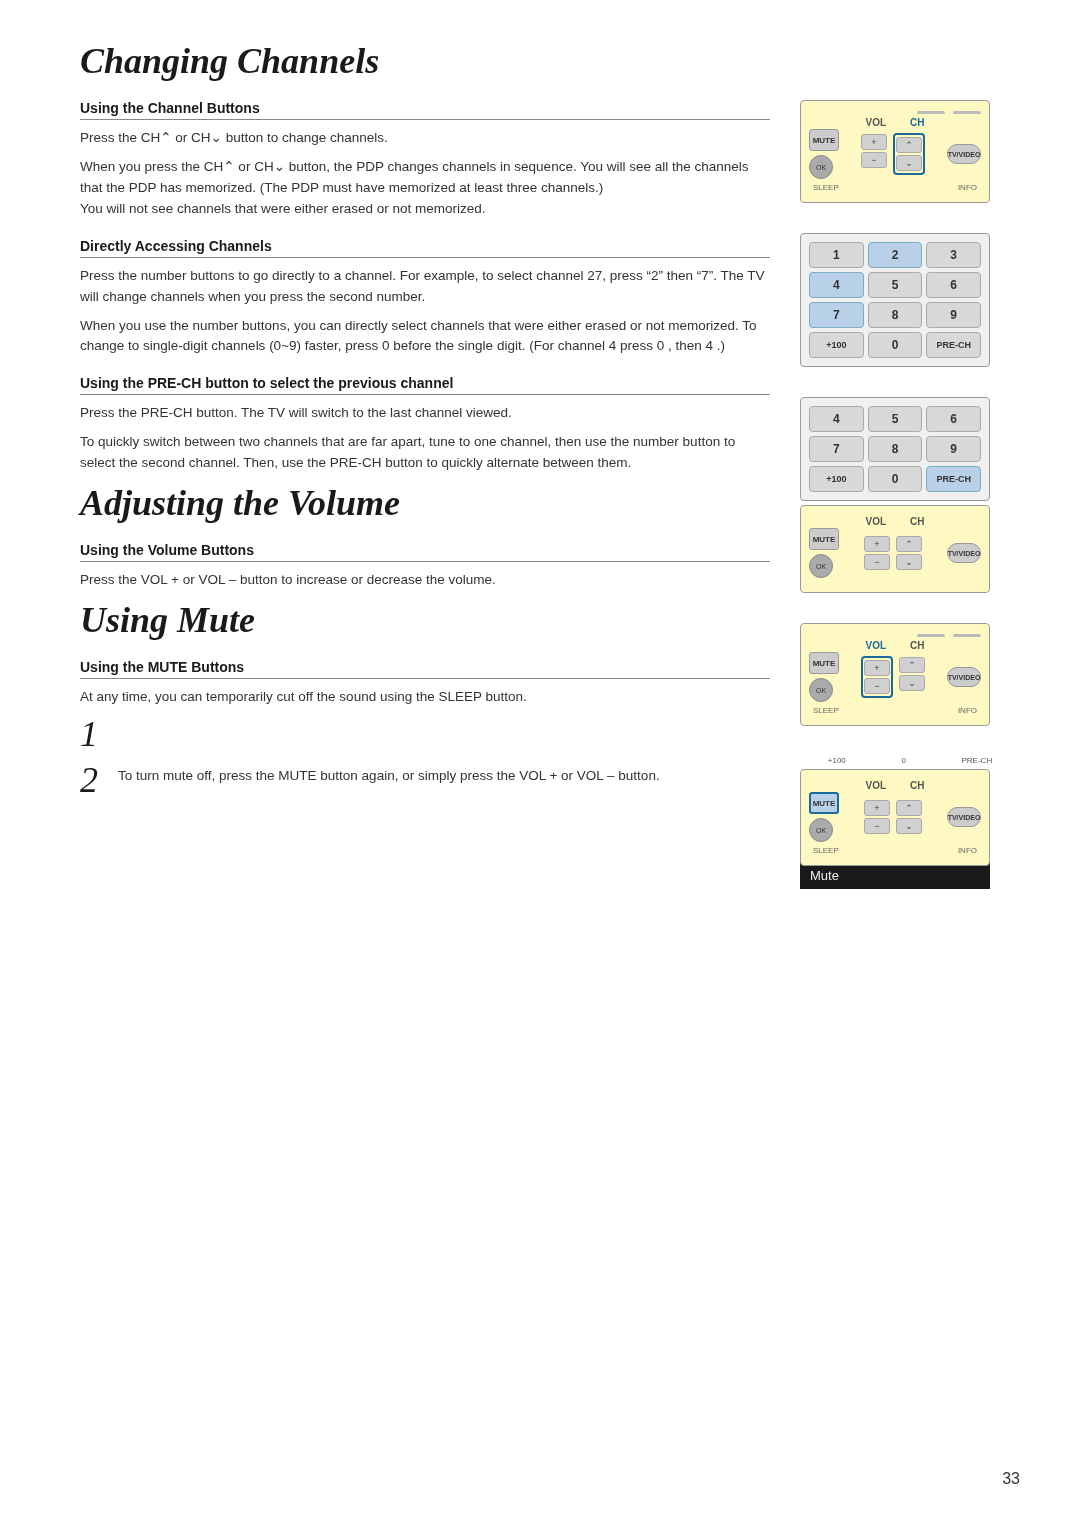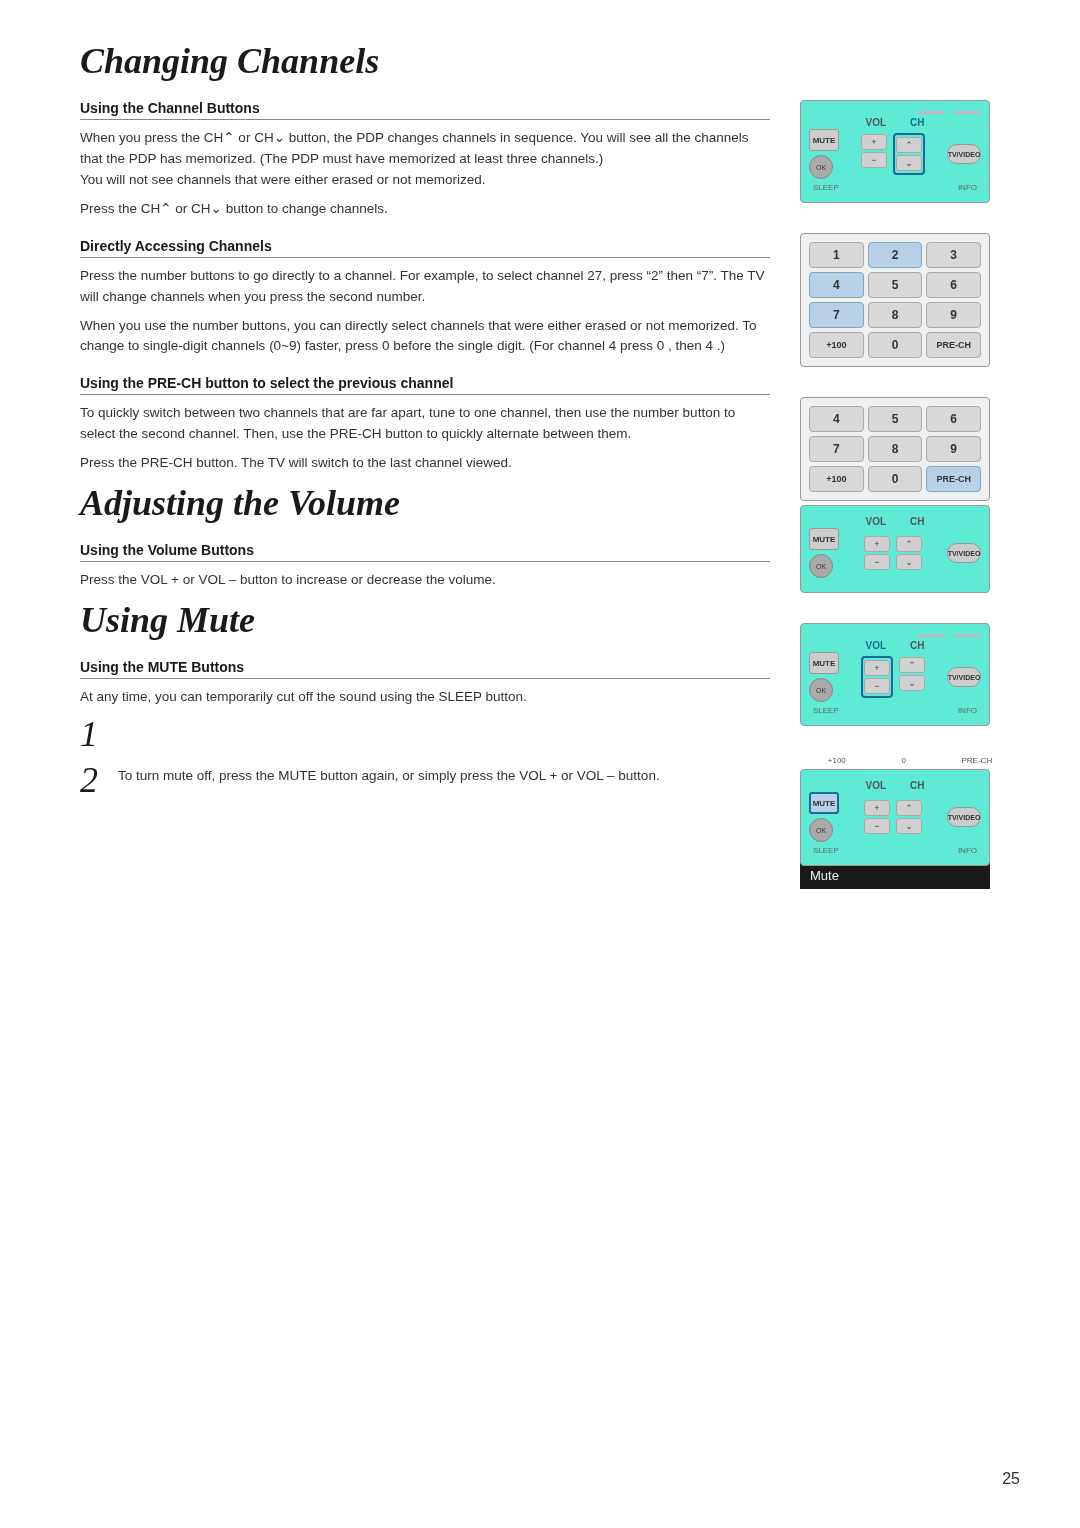--- a/index.html
+++ b/index.html
@@ -96,21 +96,21 @@
       line-height: 1.55;
       color: #333;
       padding-top: 4px;
     }
 
     
     .remote-diagram {
       width: 190px;
       border: 1.5px solid #999;
       border-radius: 4px;
-      background: #5eead4;
+      background: #fef9c3;
       padding: 10px 8px;
       position: relative;
     }
 
     
     .arrow-group {
       display: flex;
       flex-direction: column;
       align-items: center;
     }
@@ -238,30 +238,30 @@
   </style>
 </head>
 <body>
 
 <div class="page">
   <div class="left-col">
 
     <h1 class="section-title first">Changing Channels</h1>
 
     <div class="subsection-header first">Using the Channel Buttons</div>
+    <p class="body-text">Press the CH⌃ or CH⌄ button to change channels.</p>
     <p class="body-text">When you press the CH⌃ or CH⌄ button, the PDP changes channels in sequence. You will see all the channels that the PDP has memorized. (The PDP must have memorized at least three channels.)<br>You will not see channels that were either erased or not memorized.</p>
-    <p class="body-text">Press the CH⌃ or CH⌄ button to change channels.</p>
 
     <div class="subsection-header">Directly Accessing Channels</div>
     <p class="body-text">Press the number buttons to go directly to a channel. For example, to select channel 27, press “2” then “7”. The TV will change channels when you press the second number.</p>
     <p class="body-text">When you use the number buttons, you can directly select channels that were either erased or not memorized. To change to single-digit channels (0~9) faster, press 0 before the single digit. (For channel 4 press 0 , then 4 .)</p>
 
     <div class="subsection-header">Using the PRE-CH button to select the previous channel</div>
+    <p class="body-text">Press the PRE-CH button. The TV will switch to the last channel viewed.</p>
     <p class="body-text">To quickly switch between two channels that are far apart, tune to one channel, then use the number button to select the second channel. Then, use the PRE-CH button to quickly alternate between them.</p>
-    <p class="body-text">Press the PRE-CH button. The TV will switch to the last channel viewed.</p>
 
     <h1 class="section-title">Adjusting the Volume</h1>
 
     <div class="subsection-header first">Using the Volume Buttons</div>
     <p class="body-text">Press the VOL + or VOL – button to increase or decrease the volume.</p>
 
     <h1 class="section-title">Using Mute</h1>
 
     <div class="subsection-header first">Using the MUTE Buttons</div>
     <p class="body-text">At any time, you can temporarily cut off the sound using the SLEEP button.</p>
@@ -436,13 +436,13 @@
           <span>INFO</span>
         </div>
       </div>
 
       <div class="mute-label-box">Mute</div>
     </div>
 
   </div>
 </div>
 
-<div class="page-number">25</div>
+<div class="page-number">33</div>
 
 </body></html>

